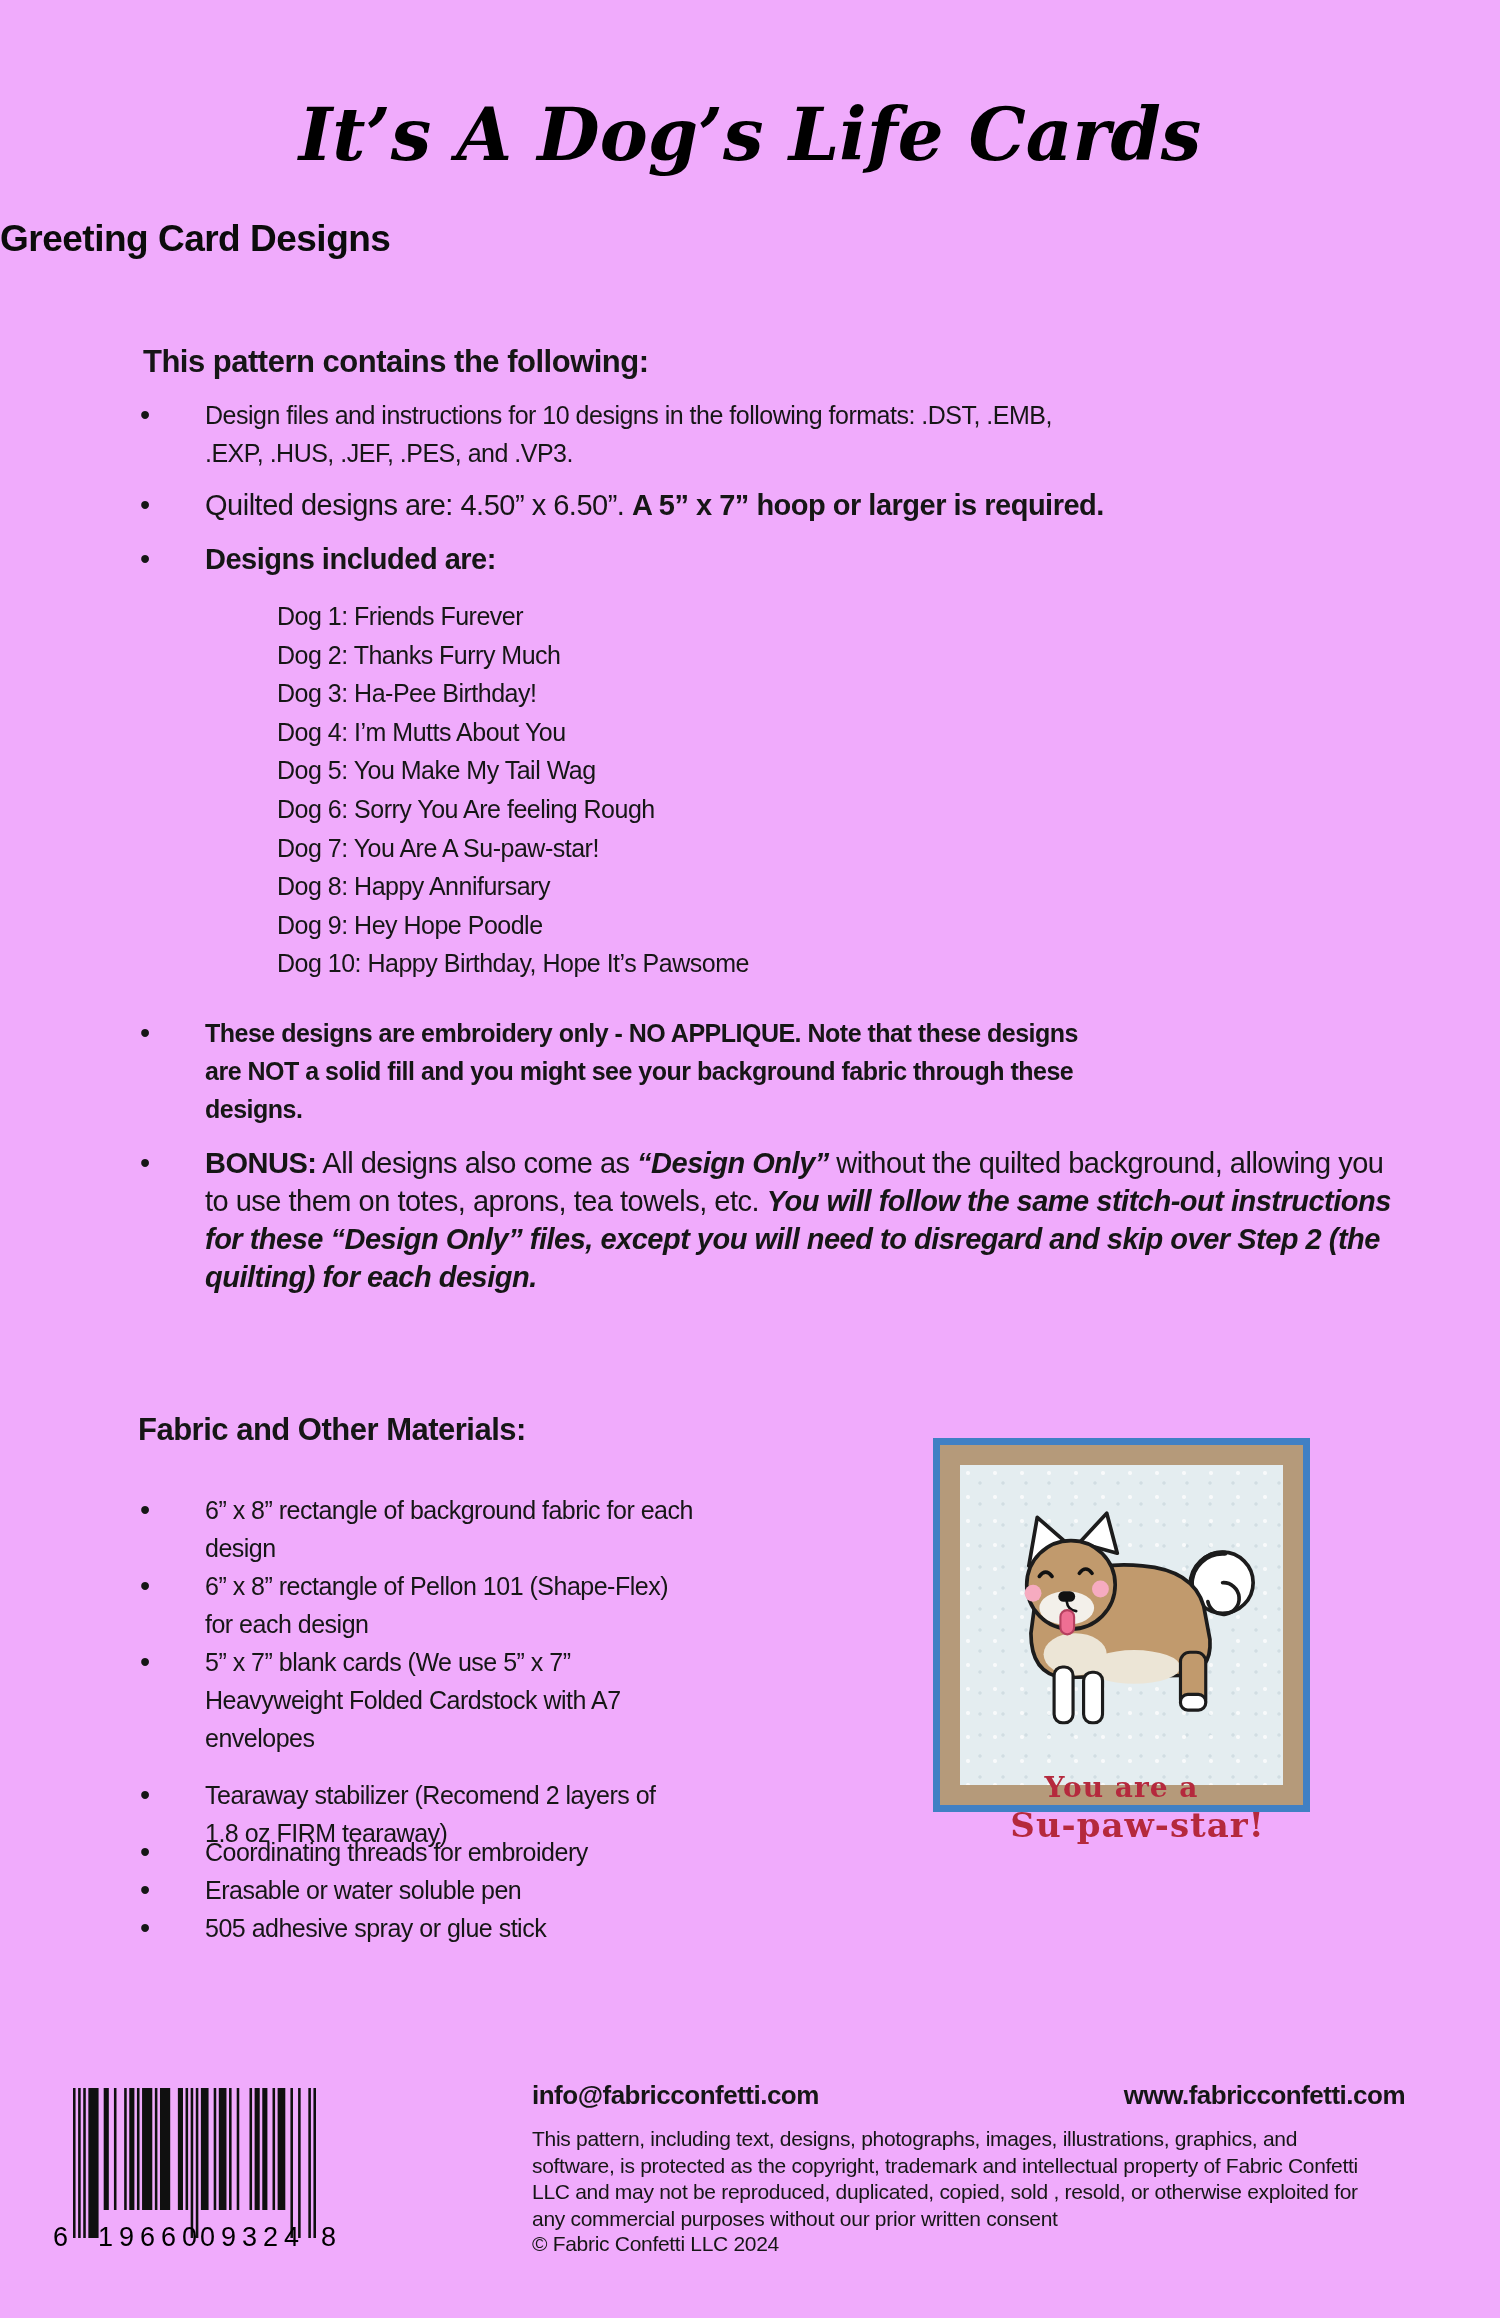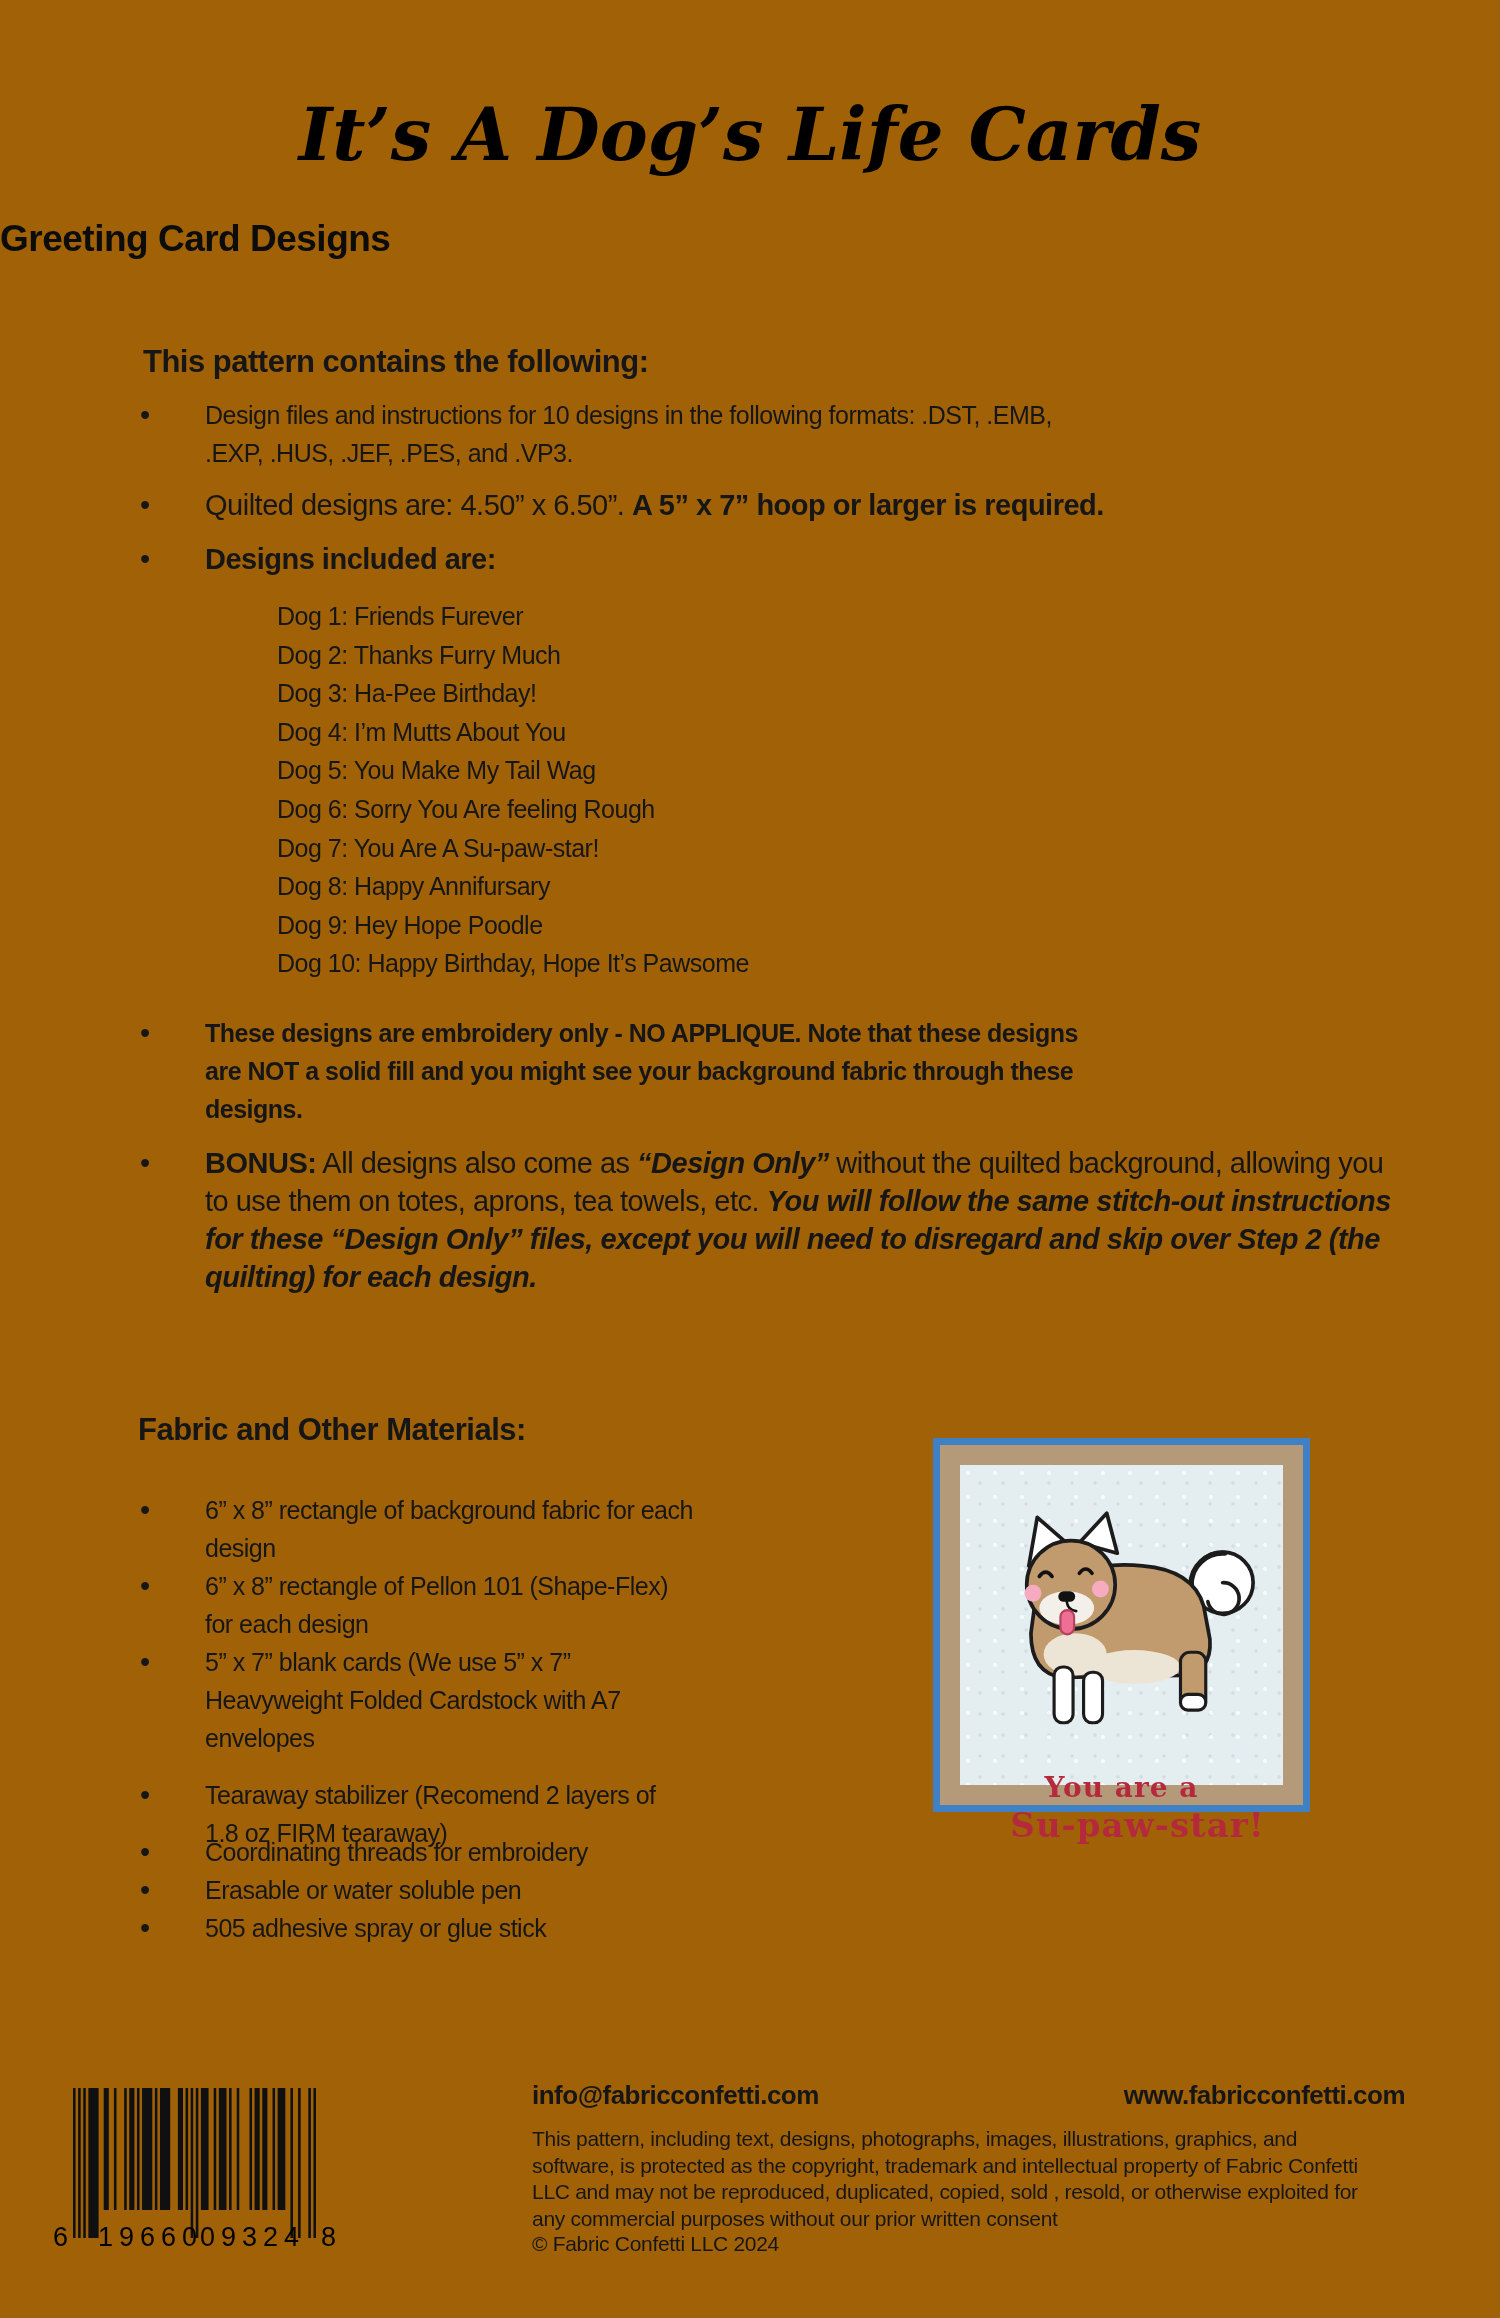--- a/index.html
+++ b/index.html
@@ -1,17 +1,17 @@
 <!DOCTYPE html>
 <html><head>
 <meta charset="utf-8">
 <style>
   html,body{margin:0;padding:0;background:#888;}
   .page{
-    position:relative;width:1500px;height:2318px;background:#a16207;
+    position:relative;width:1500px;height:2318px;background:#f0abfc;
     font-family:"Liberation Sans",sans-serif;color:#161616;overflow:hidden;
     margin:0 auto;letter-spacing:-0.5px;
   }
   .title{
     position:absolute;top:92px;left:0;width:100%;margin:0;text-align:center;
     font-family:"DejaVu Serif",serif;font-style:italic;font-weight:700;
     font-size:72px;letter-spacing:0px;color:#000;
   }
   .subtitle{
     position:absolute;top:218px;left:0;width:100%;margin:0;text-align:left;

